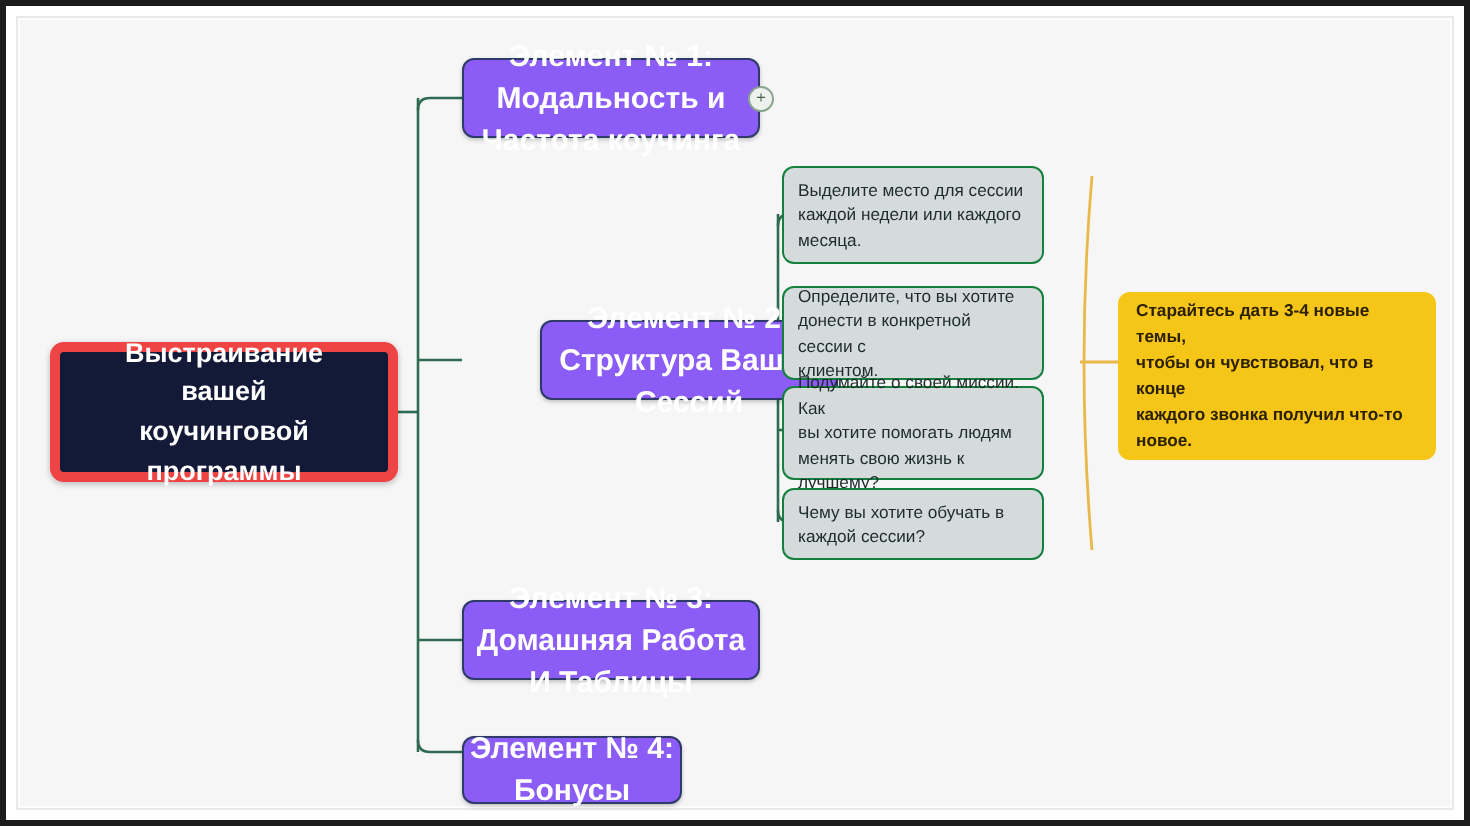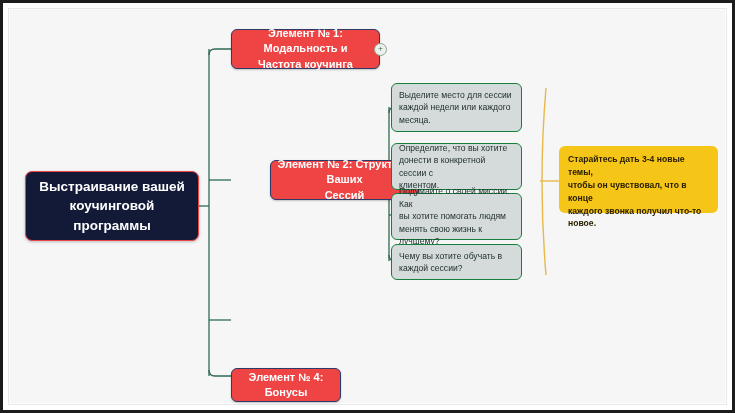--- a/index.html
+++ b/index.html
@@ -57,34 +57,34 @@
     display: flex;
     align-items: center;
     justify-content: center;
     text-align: center;
   }
 
   .node-root {
     background: #121a38;
     color: #ffffff;
     border-radius: 7px;
-    border: 1px solid #ef4444;
+    border: 5px solid #ef4444;
     font-size: 13.5px;
     line-height: 1.45;
     font-weight: 600;
     padding: 6px 10px;
     box-shadow: 0 1px 3px rgba(0,0,0,0.25);
   }
 
   .node-branch {
-    background: #ef4444;
+    background: #8b5cf6;
     color: #ffffff;
     border-radius: 6px;
     border: 1px solid #2e3a68;
-    font-size: 11px;
+    font-size: 15px;
     line-height: 1.4;
     font-weight: 700;
     padding: 5px 2px;
     box-shadow: 0 1px 2px rgba(0,0,0,0.22);
   }
 
   .node-leaf {
     background: #d5dbdb;
     color: #1d2b2b;
     border-radius: 6px;
@@ -175,20 +175,24 @@
     </div>
     <div class="expand-toggle" style="left:371px; top:40px;">
       <span>＋</span>
     </div>
 
     <div class="node node-branch" style="left:228px; top:157px; width:149px; height:40px;margin-left:39px;">
       <span class="node-inner">Элемент № 2: Структура Ваших
 Сессий</span>
     </div>
 
+    <div class="node node-branch" style="left:228px; top:297px; width:149px; height:40px;">
+      <span class="node-inner">Элемент № 3: Домашняя Работа
+И Таблицы</span>
+    </div>
 
     <div class="node node-branch" style="left:228px; top:365px; width:110px; height:34px;">
       <span class="node-inner">Элемент № 4: Бонусы</span>
     </div>
 
     <div class="node node-leaf" style="left:388px; top:80px; width:131px; height:49px;">
       <span class="node-inner">Выделите место для сессии
 каждой недели или каждого
 месяца.</span>
     </div>
@@ -203,21 +207,21 @@
       <span class="node-inner">Подумайте о своей миссии. Как
 вы хотите помогать людям
 менять свою жизнь к лучшему?</span>
     </div>
 
     <div class="node node-leaf" style="left:388px; top:241px; width:131px; height:36px;">
       <span class="node-inner">Чему вы хотите обучать в
 каждой сессии?</span>
     </div>
 
-    <div class="node node-note" style="left:556px; top:143px; width:159px; height:67px;">
+    <div class="node node-note" style="left:556px; top:143px; width:159px; height:84px;align-items:center;">
       <span class="node-inner">Старайтесь дать 3-4 новые темы,
 чтобы он чувствовал, что в конце
 каждого звонка получил что-то
 новое.</span>
     </div>
 
   </div>
 </div>
 
 </body></html>

